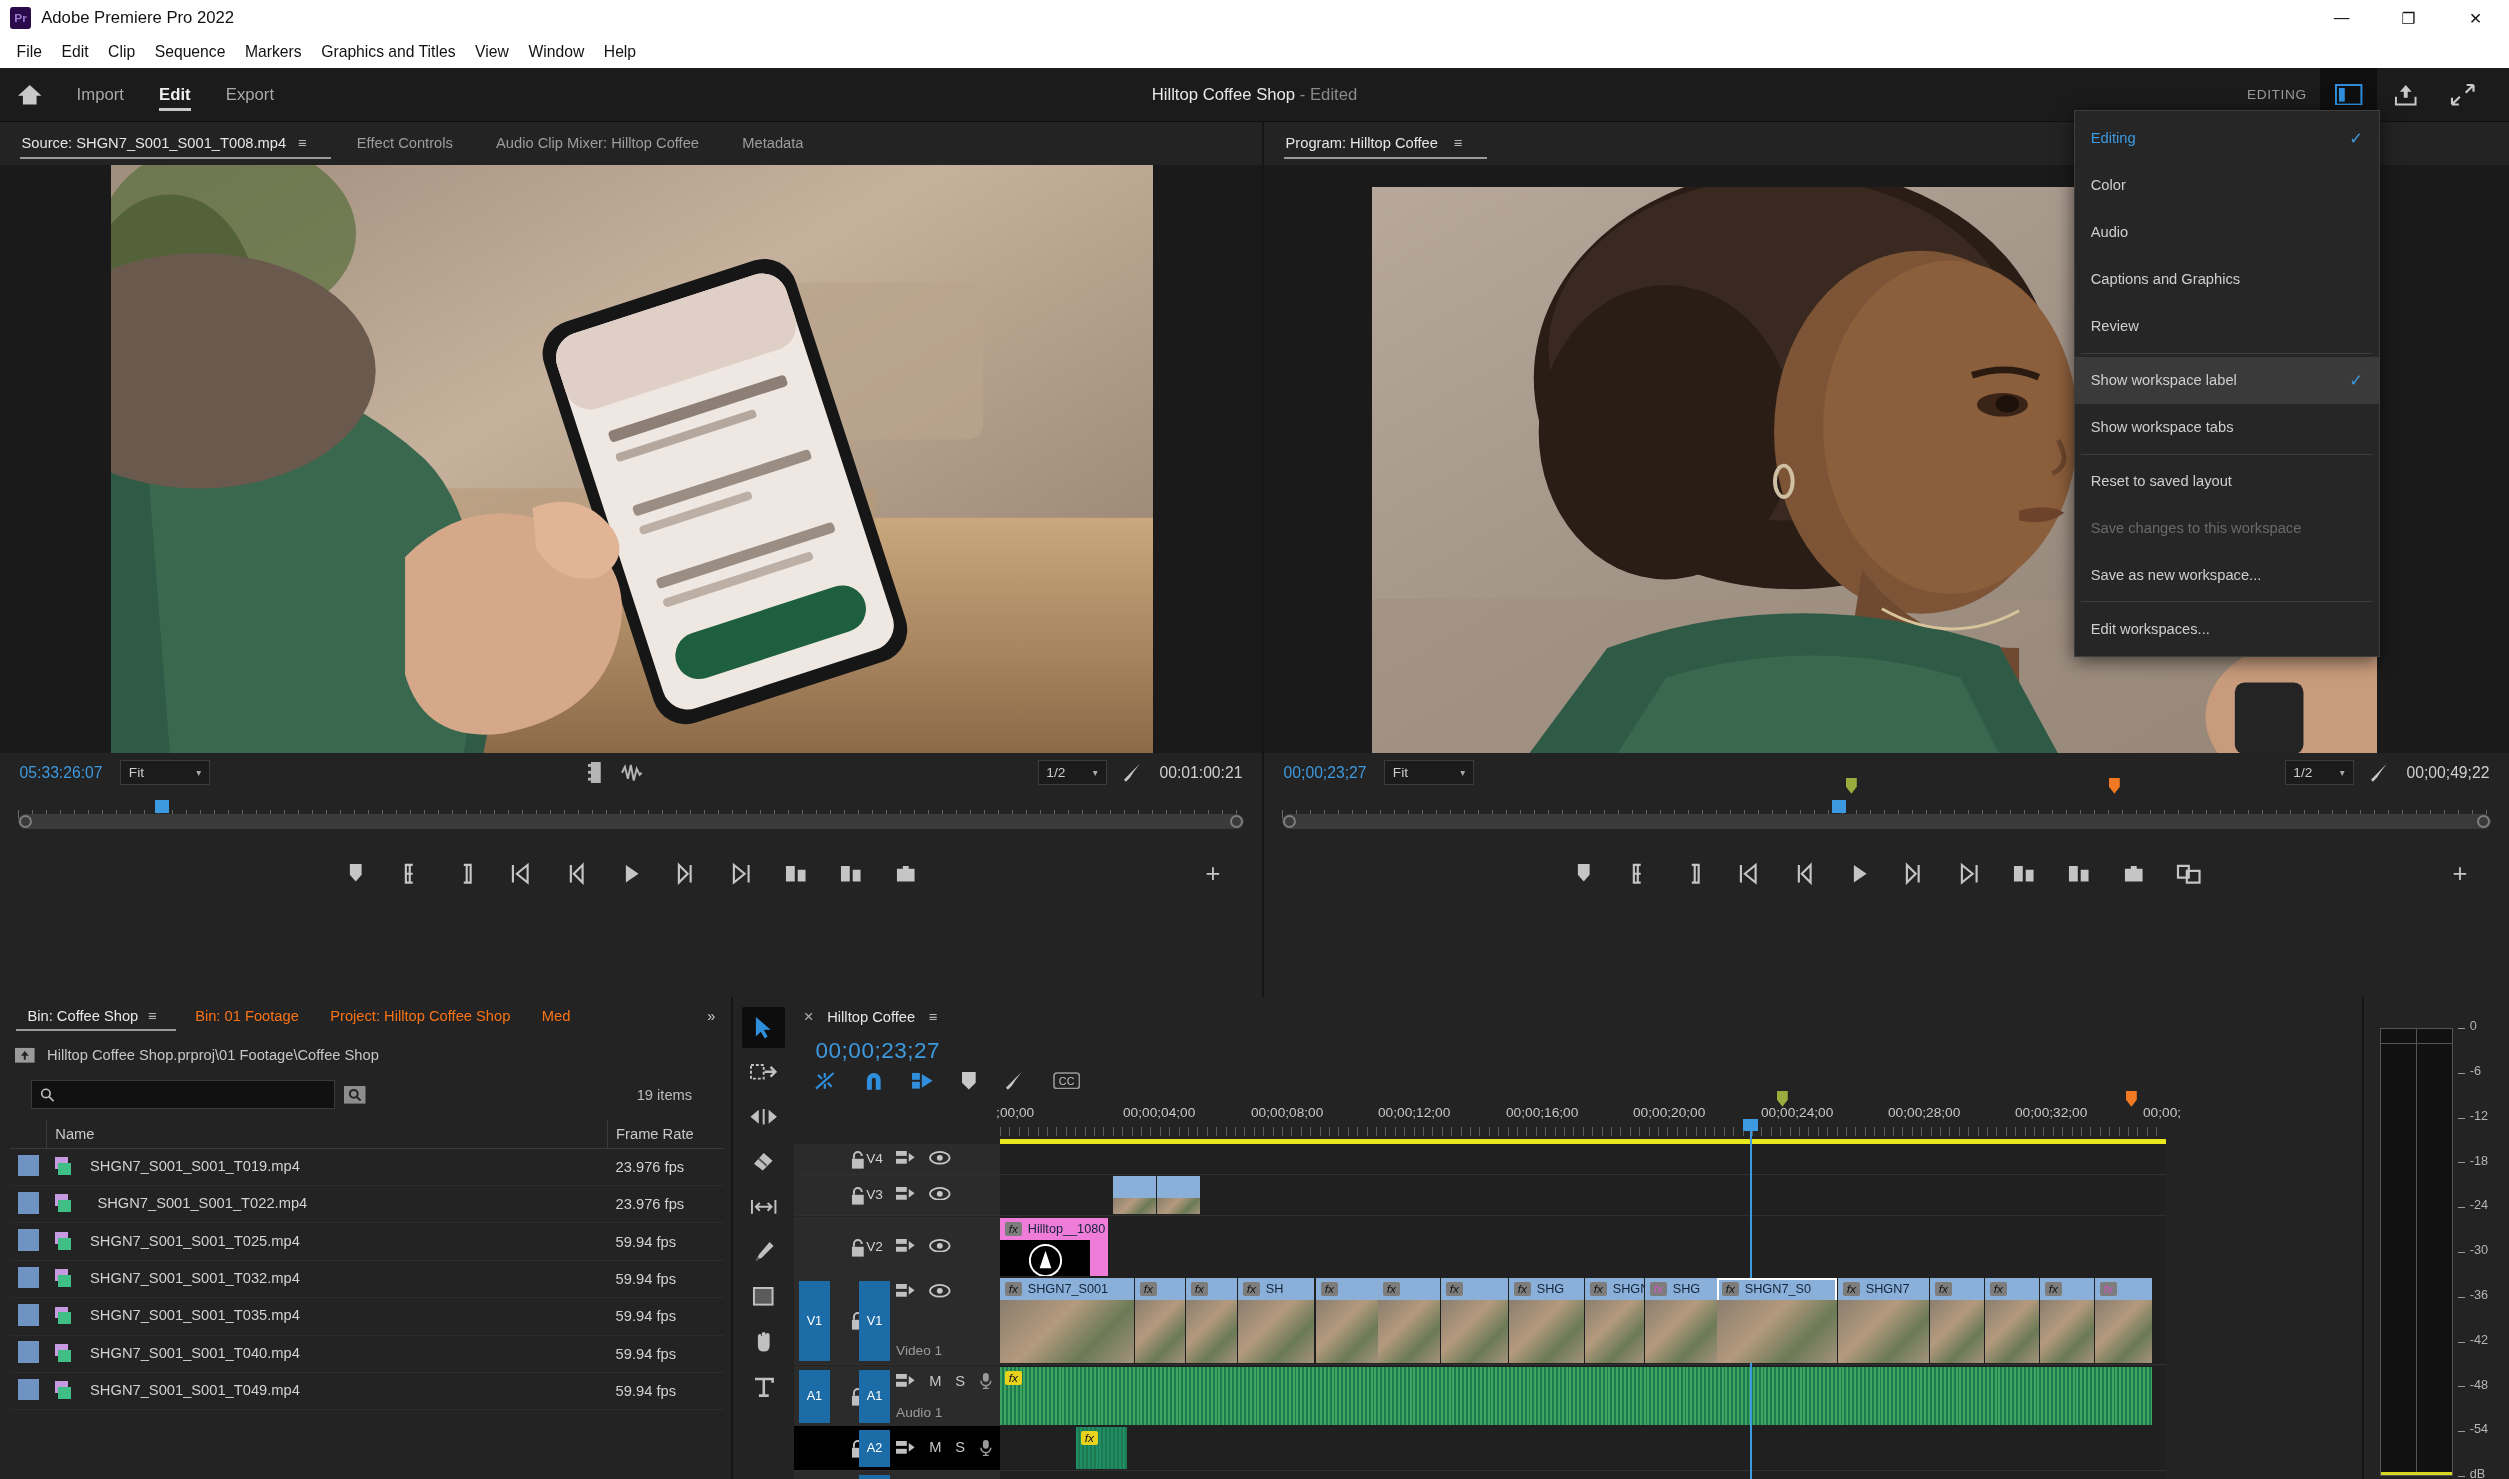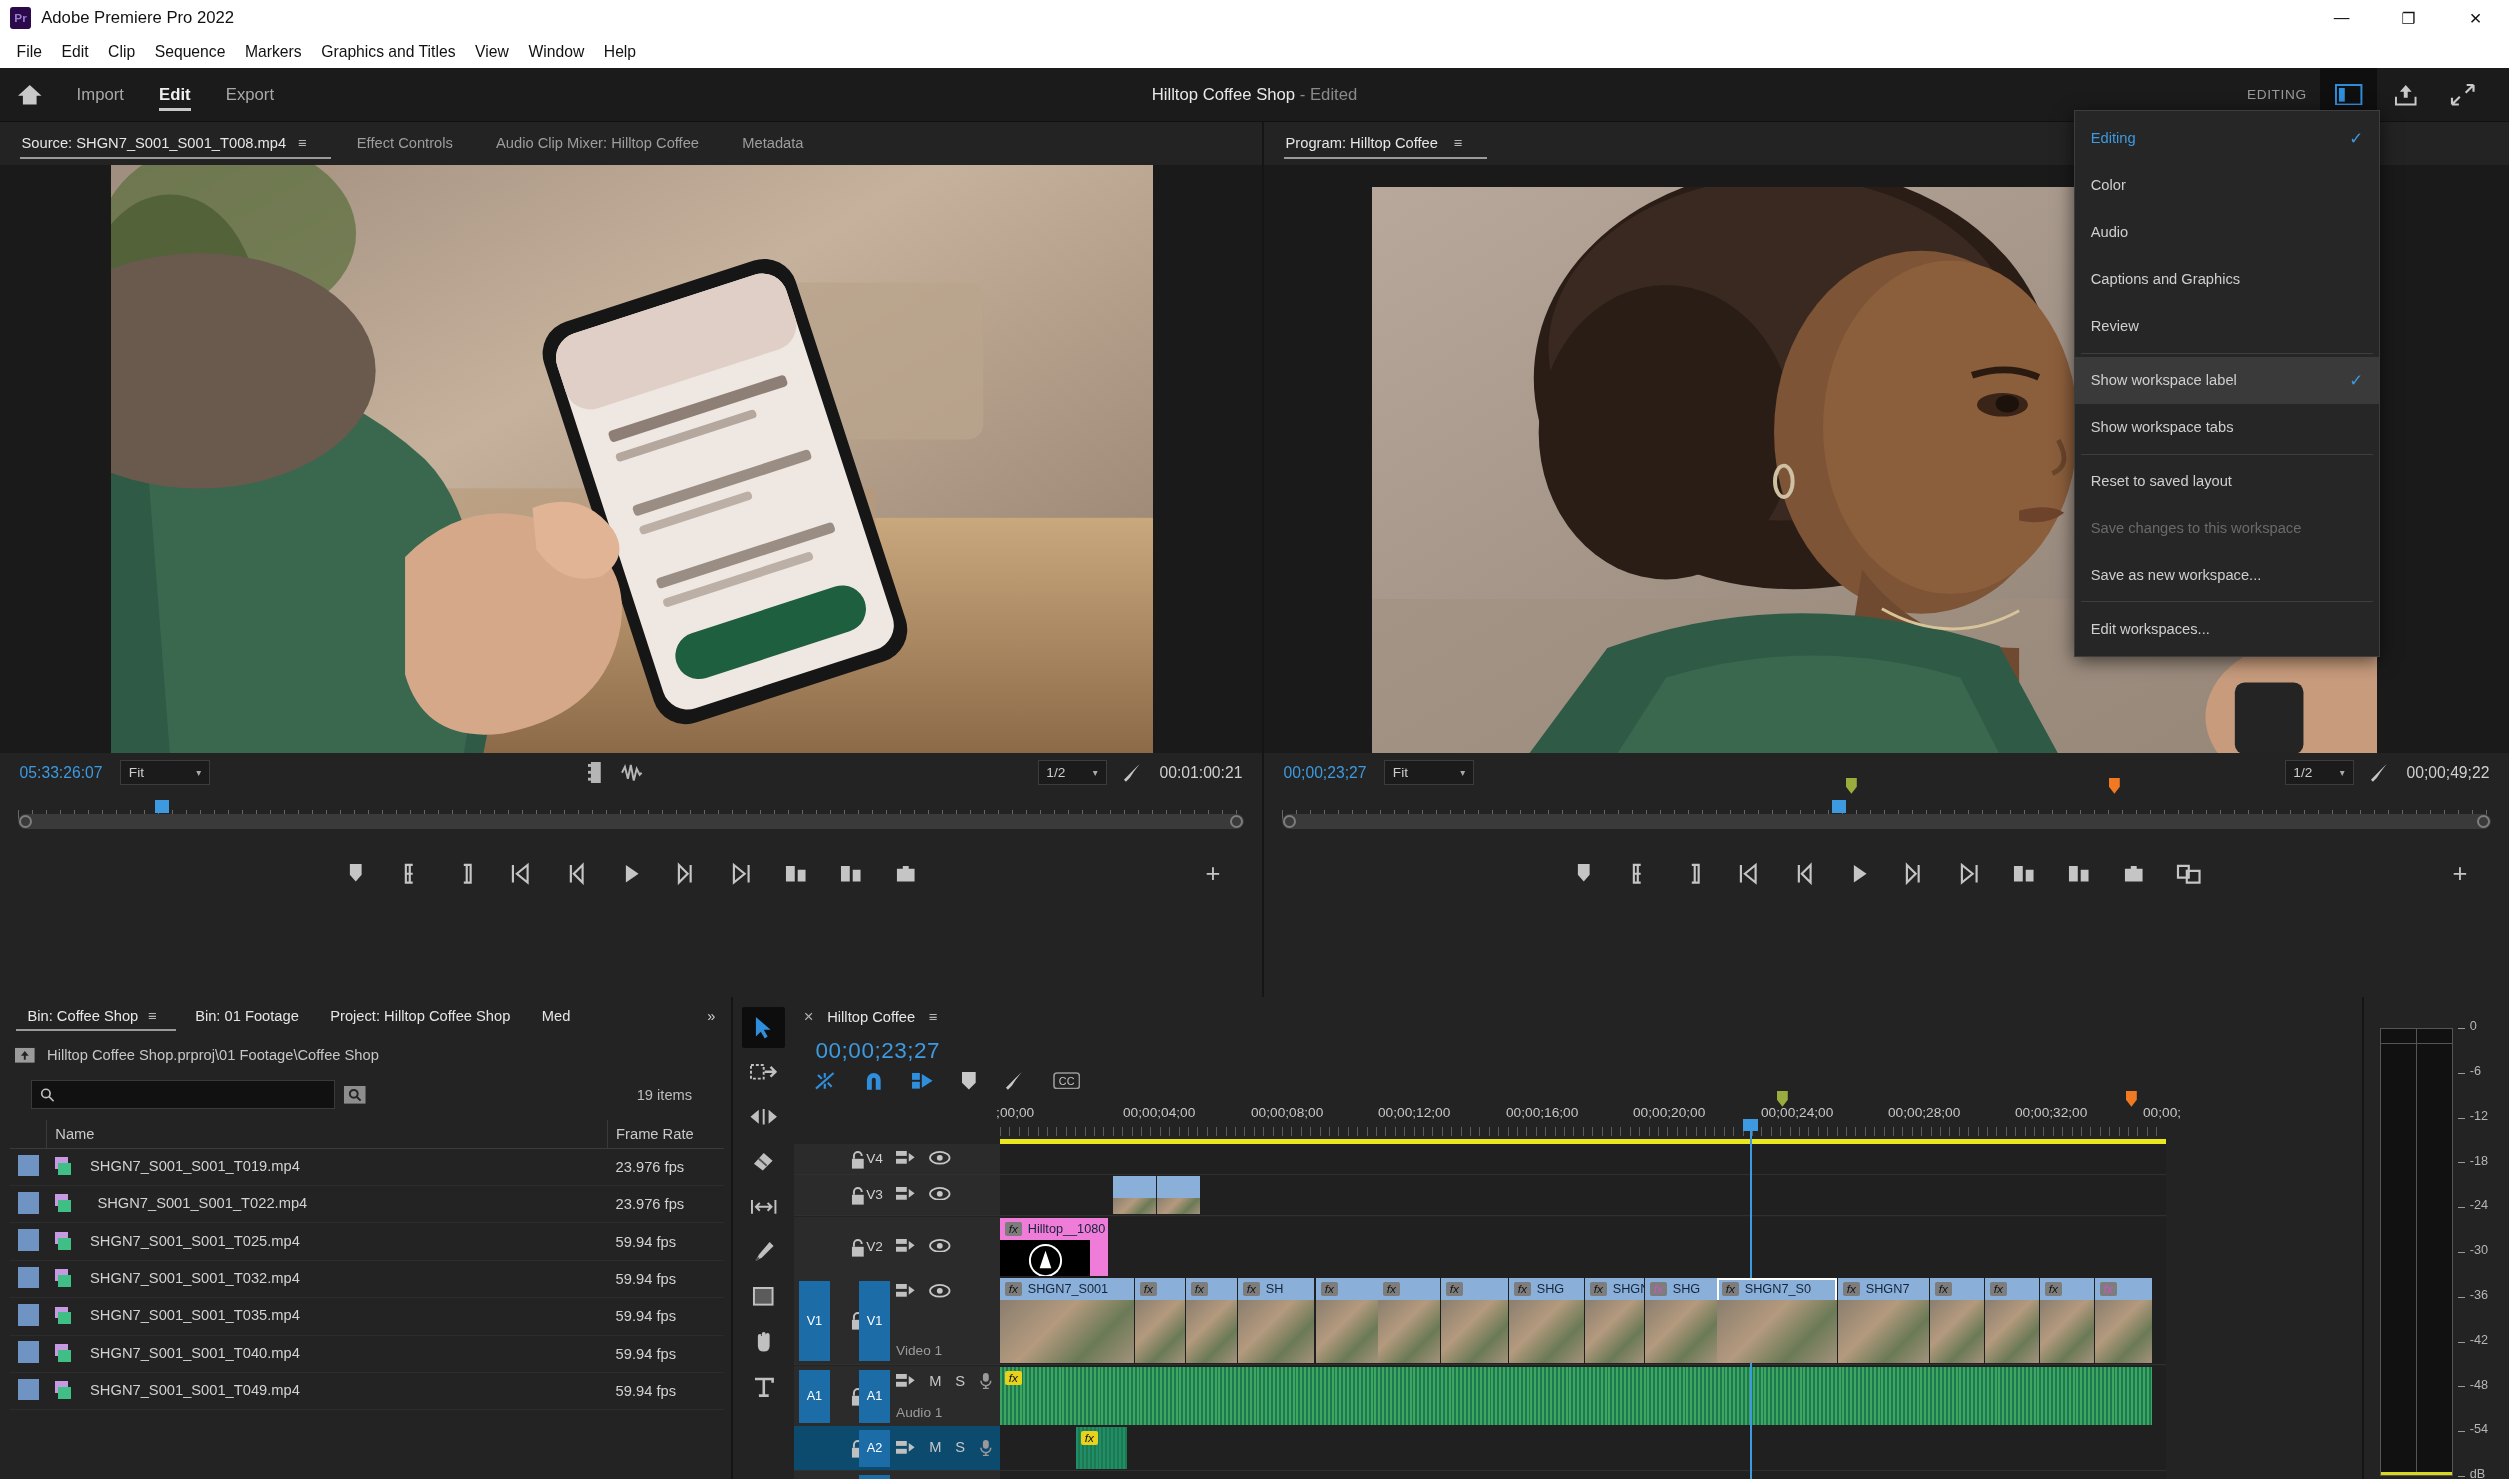--- a/index.html
+++ b/index.html
@@ -69,21 +69,21 @@
   .marker { position:absolute; top:-2px; width:10.8px;height:13.7px;}
 
   .transport { height:69px; display:flex; align-items:center; justify-content:center; gap:0px; position:relative;}
   .tbtn { width:55px; height:53px; display:flex; align-items:center; justify-content:center; }
   .plus { position:absolute; right:21.6px; }
 
   
   .bottom { display:flex; height:auto; }
   .bin { width:733px; background:#232323; border-right:2px solid #151515; position:relative;}
   .bin-tabs { height:39px; display:flex; align-items:center; padding-left:11.8px; font-size:14.7px; gap:0px;}
-  .bin-tab { color:#e5e5e5; padding:0 15.7px; height:39px; line-height:39px; position:relative; white-space:nowrap;}
+  .bin-tab { color:#f97316; padding:0 15.7px; height:39px; line-height:39px; position:relative; white-space:nowrap;}
   .bin-tab.active { color:#e8e8e8; }
   .bin-tab.active:after{content:"";position:absolute;left:3.9px;right:3.9px;bottom:4.9px;height:2px;background:#9a9a9a;}
   .path-row { height:37px; display:flex; align-items:center; padding-left:13.7px; gap:11.8px; font-size:14.7px; color:#c6c6c6;}
   .search-row { height:43px; display:flex; align-items:center; padding:0 31px; gap:8px;}
   .search-in { flex:0 0 304px; height:29px; background:#111; border:1px solid #3a3a3a; display:flex; align-items:center; padding:0 7.8px; gap:5.9px;}
   .search-in input{background:transparent;border:0;outline:0;color:#ddd;font-size:13.7px;width:100%;
     font-family:"Liberation Sans", sans-serif;}
   .items-count { margin-left:auto; font-size:14.7px; color:#bdbdbd; padding-right:7.8px;}
 
   table.files { width:714px; margin:3.9px 9.8px 0 9.8px; border-collapse:collapse; font-size:14.7px;}
@@ -980,21 +980,21 @@
               <div style="position: absolute; left: 102px; bottom: 5.9px; font-size: 13.7px; color: rgb(155, 155, 155);">Audio 1</div>
             </div>
             <div style="position: absolute; left: 206px; top: 269px; width: 1166px; height: 61px; border-bottom: 1px solid rgb(48, 48, 48); background: rgb(32, 32, 32);">
               <div class="clip" style="left: 0px; top: 1px; width: 1152px; height: 58px; background: rgb(29, 122, 80);">
                 <div style="position: absolute; left: 0px; right: 0px; bottom: 0px; height: 58px; background: repeating-linear-gradient(to right, rgb(63, 168, 96) 0px, rgb(63, 168, 96) 2px, rgb(29, 122, 80) 2px, rgb(29, 122, 80) 3.9px); opacity: 0.95;"></div>
                 <div class="cliphdr" style="position: relative;">
                   <span class="fxb" style="background: rgb(232, 210, 28);">fx</span>
                 </div>
               </div>
             </div>
-            <div style="position: absolute; left: 0px; top: 329px; width: 206px; height: 45px; border-bottom: 1px solid rgb(48, 48, 48); background: #0c4a6e;">
+            <div style="position: absolute; left: 0px; top: 329px; width: 206px; height: 45px; border-bottom: 1px solid rgb(48, 48, 48); background: #000000;">
               <div style="position: absolute; left: 56px; top: 12.7px;">
                 <svg width="15.7" height="19.6" viewBox="0 0 16 20">
                   <path d="M4 9 V6 a4 4 0 0 1 8 0" fill="none" stroke="#c0c0c0" stroke-width="2"></path>
                   <rect x="2" y="9" width="12" height="10" fill="#c0c0c0"></rect>
                 </svg>
               </div>
               <div class="tgt" style="top: 3.9px; height: 37px;">A2</div>
               <div style="position: absolute; left: 102px; top: 12.7px; display: flex; gap: 13.7px; align-items: center;">
                 <span>
                   <svg width="19.6" height="15.7" viewBox="0 0 20 16">

